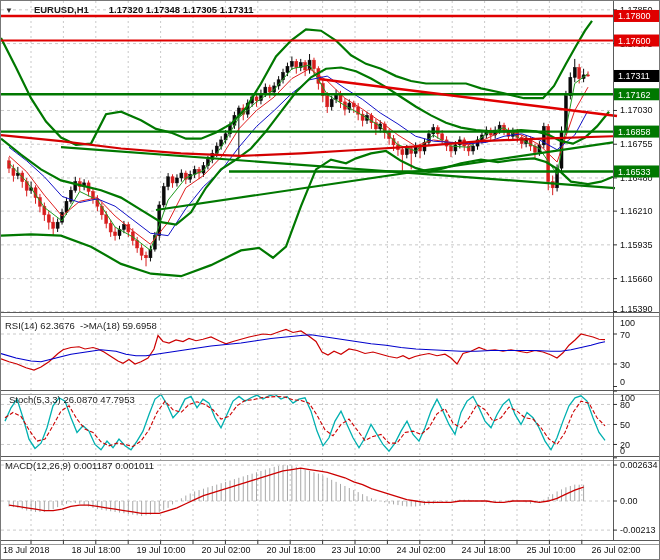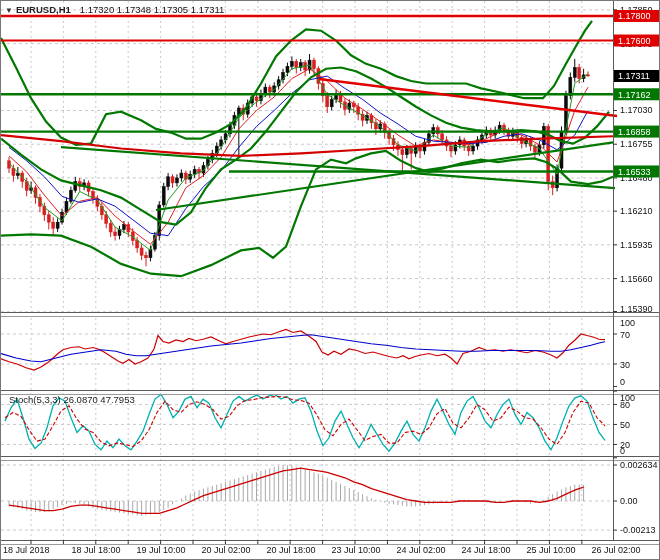--- a/index.html
+++ b/index.html
@@ -1,22 +1,22 @@
 <!DOCTYPE html>
 <html><head>
 <meta charset="utf-8">
 <style>
   html,body{margin:0;padding:0;background:#888;}
   #app{position:relative;width:660px;height:560px;background:#fff;overflow:hidden;
        font-family:"Liberation Sans",sans-serif;border:1px solid #777;box-sizing:border-box;}
   #chart-svg{position:absolute;left:0;top:0;}
   .overlay-label{position:absolute;font-size:9.5px;color:#1a1a1a;white-space:pre;z-index:5;}
   #main-title{left:4px;top:3px;font-weight:bold;color:#222;}
-  #main-title .sym{margin-left:3px;}
-  #main-title .ohlc{font-weight:normal;margin-left:9px;color:#111;}
+  #main-title .sym{margin-left:21px;}
+  #main-title .ohlc{font-weight:bold;margin-left:20px;color:#111;}
   .dd{font-size:8px;color:#333;cursor:pointer;}
 </style>
 </head>
 <body>
 
 <div id="app">
   <svg id="chart-svg" width="660" height="560">
       <rect x="0" y="0" width="660" height="560" fill="#ffffff"></rect>
       <g>
         <line x1="30" y1="0" x2="30" y2="311" stroke="#c9c9c9" stroke-width="1" stroke-dasharray="2,3"></line>
@@ -656,14 +656,16 @@
         <text x="355" y="552" text-anchor="middle" font-size="9" font-family="&quot;Liberation Sans&quot;,sans-serif" fill="#111111">23 Jul 10:00</text>
         <text x="420" y="552" text-anchor="middle" font-size="9" font-family="&quot;Liberation Sans&quot;,sans-serif" fill="#111111">24 Jul 02:00</text>
         <text x="485" y="552" text-anchor="middle" font-size="9" font-family="&quot;Liberation Sans&quot;,sans-serif" fill="#111111">24 Jul 18:00</text>
         <text x="550" y="552" text-anchor="middle" font-size="9" font-family="&quot;Liberation Sans&quot;,sans-serif" fill="#111111">25 Jul 10:00</text>
         <text x="615" y="552" text-anchor="middle" font-size="9" font-family="&quot;Liberation Sans&quot;,sans-serif" fill="#111111">26 Jul 02:00</text>
       </g>
     </svg>
 
   <div id="main-title" class="overlay-label"><span class="dd">▼</span><span class="sym">EURUSD,H1</span><span class="ohlc">1.17320 1.17348 1.17305 1.17311</span></div>
 
+  <div class="overlay-label" style="left:4px;top:319px;">RSI(14) 62.3676  -&gt;MA(18) 59.6958</div>
   <div class="overlay-label" style="left:8px;top:393px;">Stoch(5,3,3) 26.0870 47.7953</div>
+  <div class="overlay-label" style="left:4px;top:459px;">MACD(12,26,9) 0.001187 0.001011</div>
 </div>
 
 </body></html>

